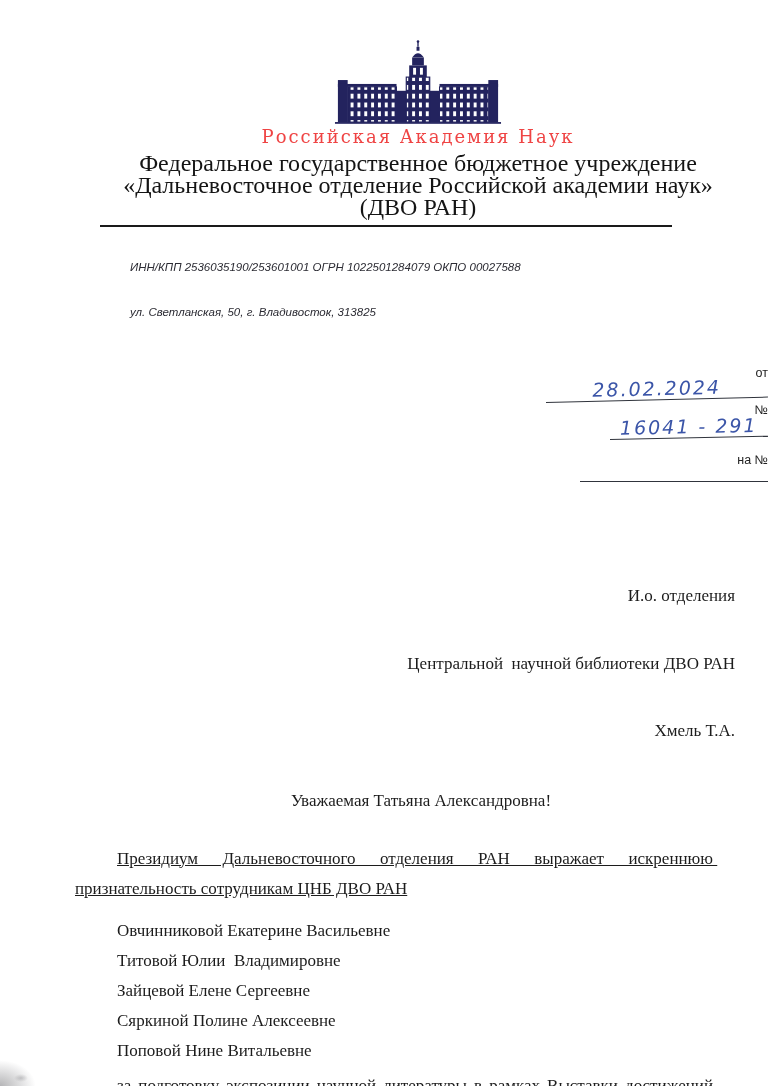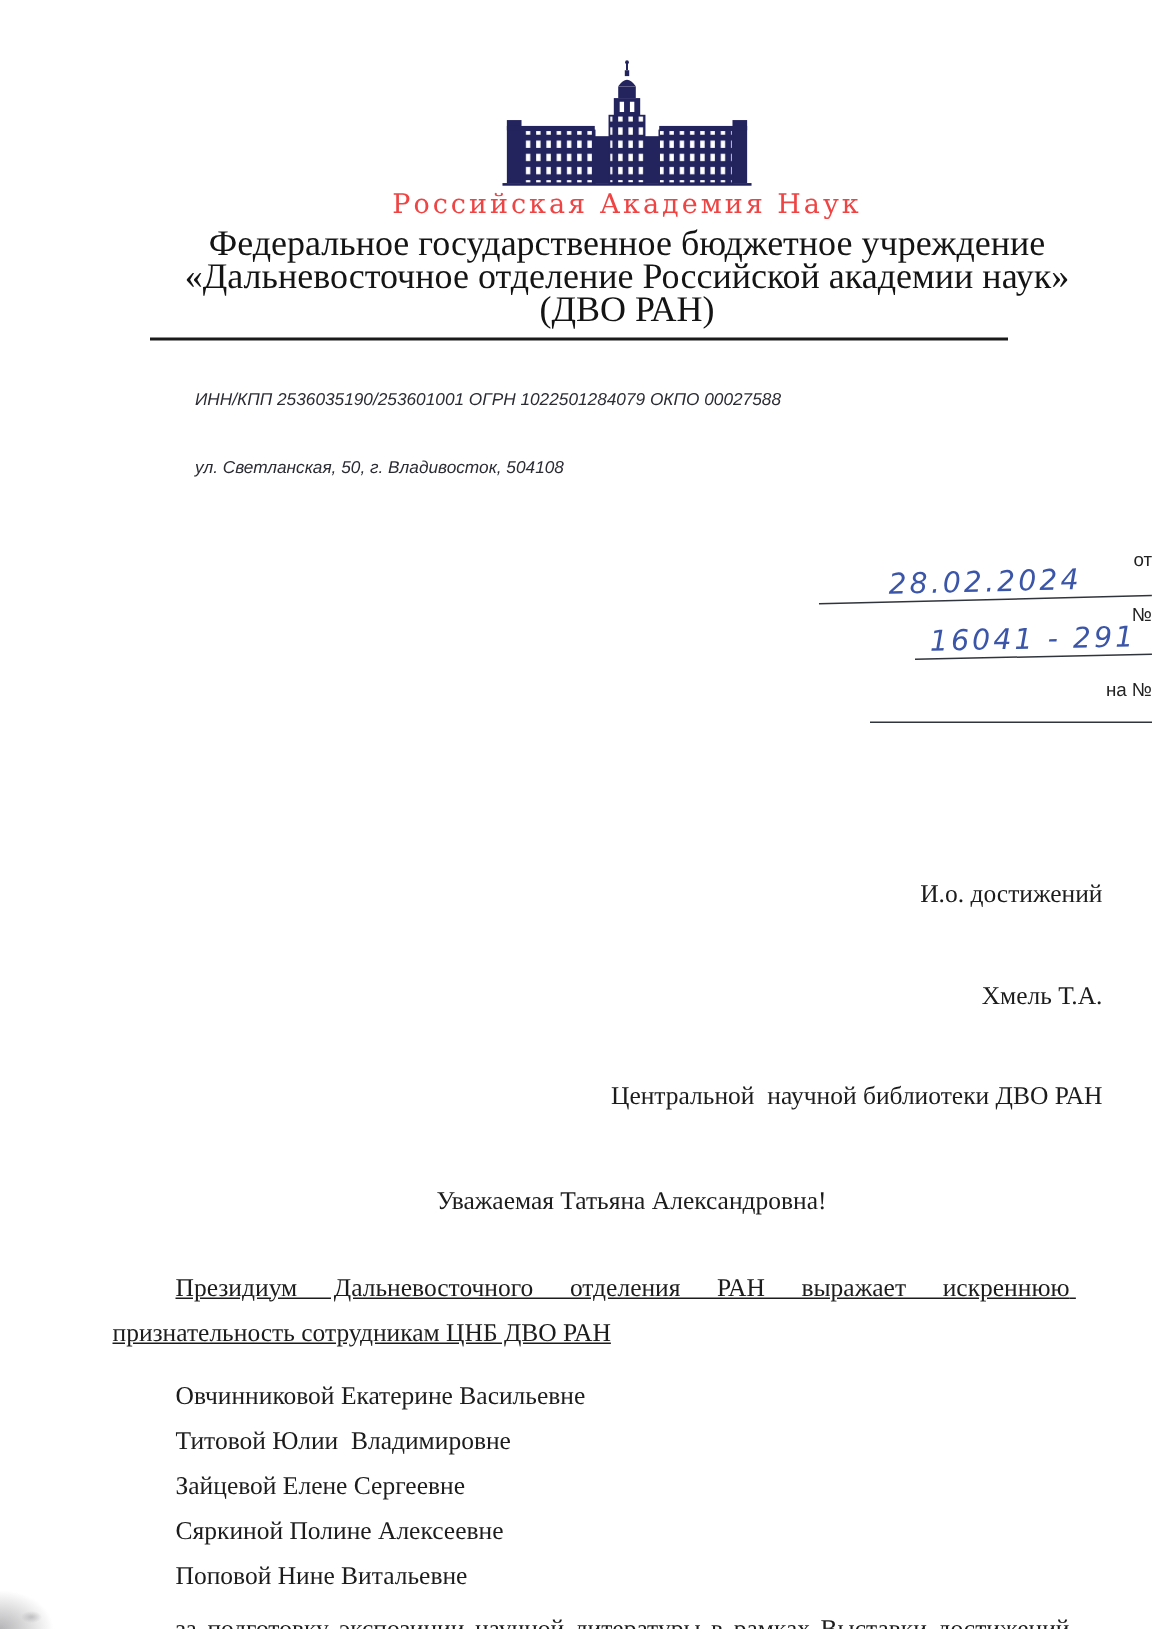--- a/index.html
+++ b/index.html
@@ -124,40 +124,40 @@
     <div class="script-title">Российская Академия Наук</div>
     <div class="org-line first">Федеральное государственное бюджетное учреждение</div>
     <div class="org-line">«Дальневосточное отделение Российской академии наук»</div>
     <div class="org-line">(ДВО РАН)</div>
   </div>
 
   <hr class="head-rule">
 
   <div class="requisites">
     <div>ИНН/КПП 2536035190/253601001 ОГРН 1022501284079 ОКПО 00027588</div>
-    <div>ул. Светланская, 50, г. Владивосток, 504108</div>
+    <div>ул. Светланская, 50, г. Владивосток, 313825</div>
   </div>
 
   <div class="ref-block">
     <div class="ref-row">
       <span>от</span>
       <span class="u-line u-date"><span class="hand">28.02.2024</span></span>
       <span class="no-label">№</span>
       <span class="u-line u-num"><span class="hand">16041 - 291</span></span>
     </div>
     <div class="ref-row ref-row2">
       <span>на №</span>
       <span class="u-line u-blank"></span>
     </div>
   </div>
 
   <div class="addressee">
-    <div>И.о. достижений</div>
+    <div>И.о. отделения</div>
+    <div>Центральной  научной библиотеки ДВО РАН</div>
     <div>Хмель Т.А.</div>
-    <div>Центральной  научной библиотеки ДВО РАН</div>
   </div>
 
   <div class="salutation">Уважаемая Татьяна Александровна!</div>
 
   <p class="body-par p1">Президиум Дальневосточного отделения РАН выражает искреннюю признательность сотрудникам ЦНБ ДВО РАН</p>
 
   <div class="names">
     <div>Овчинниковой Екатерине Васильевне</div>
     <div>Титовой Юлии  Владимировне</div>
     <div>Зайцевой Елене Сергеевне</div>

